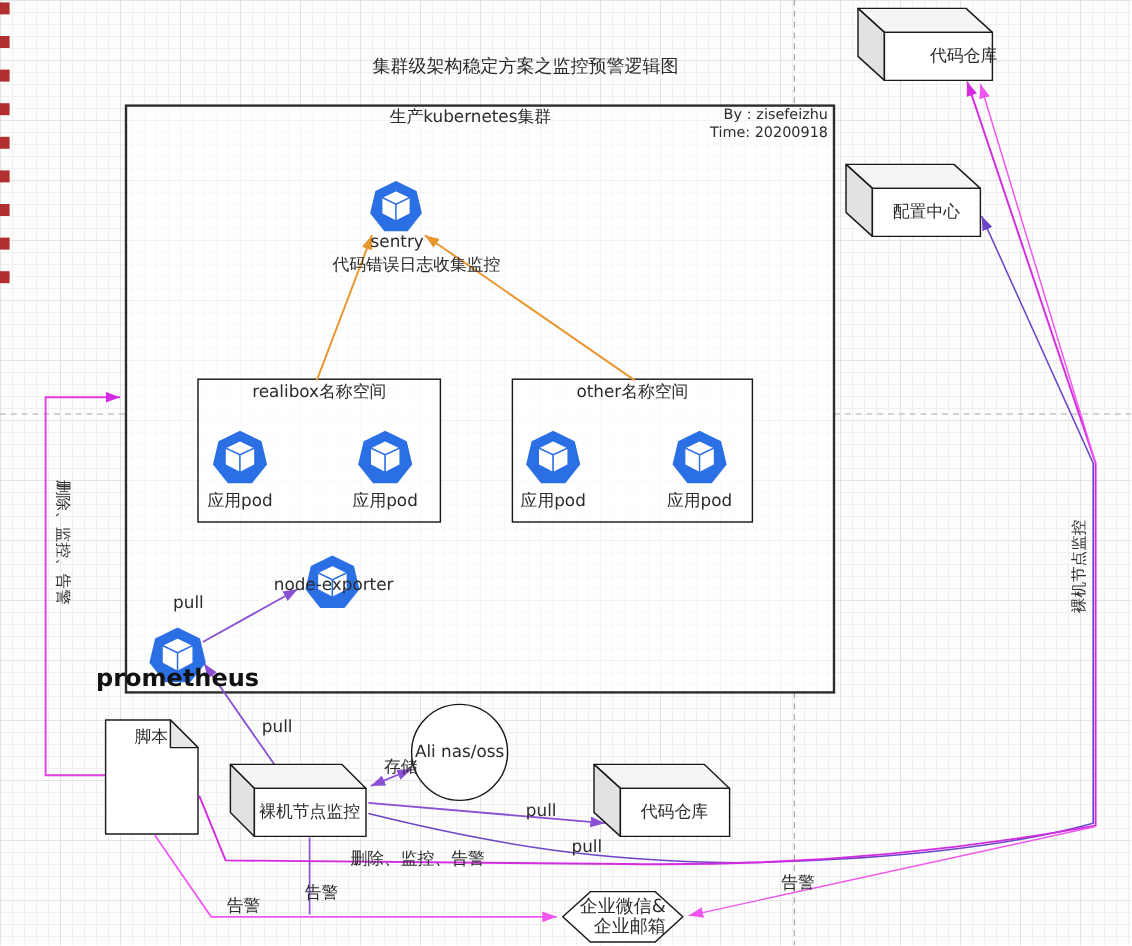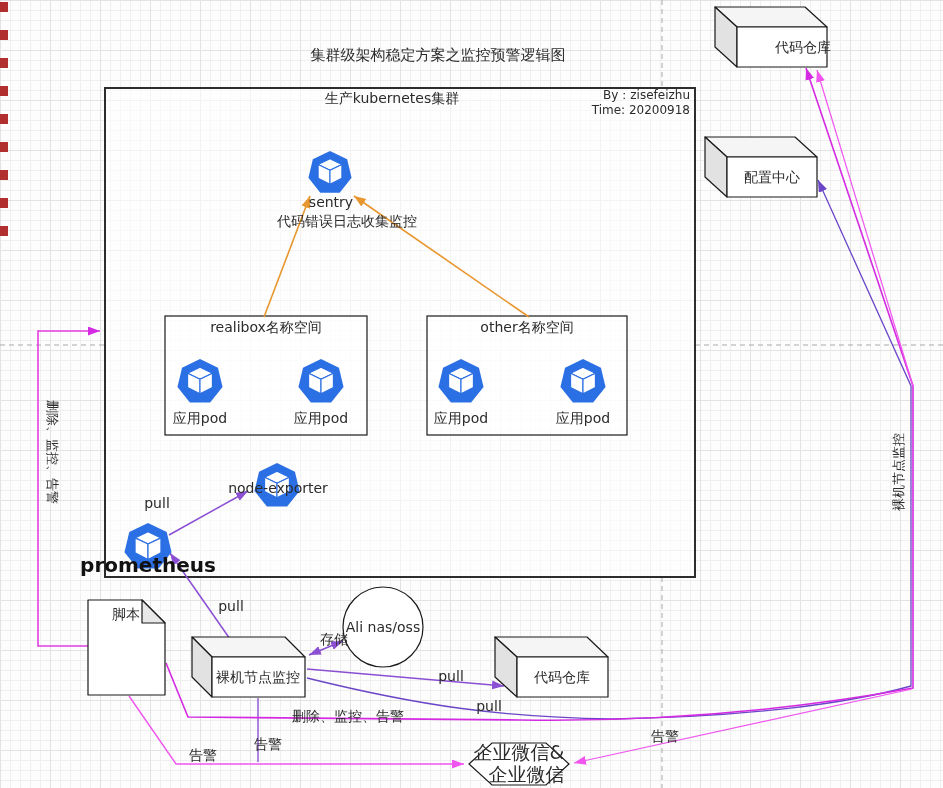--- a/index.html
+++ b/index.html
@@ -10,21 +10,21 @@
     background-image:
       linear-gradient(#e3e3e3 1px, transparent 1px),
       linear-gradient(90deg, #e3e3e3 1px, transparent 1px),
       linear-gradient(#efefef 1px, transparent 1px),
       linear-gradient(90deg, #efefef 1px, transparent 1px);
     background-size:50px 50px,50px 50px,10px 10px,10px 10px;
   }
   svg.layer{position:absolute;left:0;top:0;}
   .label{position:absolute;transform:translate(-50%,-50%);white-space:nowrap;
          font-size:14px;line-height:1.15;text-align:right;}
-  .small{font-size:19px;}
+  .small{font-size:15px;}
   .title{font-size:15px;}
   .bold20{font-size:20px;font-weight:700;color:#111;}
   .byline{position:absolute;text-align:right;font-size:12px;line-height:1.25;}
   .vlabel-cw{position:absolute;transform:translate(-50%,-50%) rotate(90deg);
              white-space:nowrap;font-size:13px;}
   .vlabel-ccw{position:absolute;transform:translate(-50%,-50%) rotate(-90deg);
               white-space:nowrap;font-size:13px;}
   .redmark{position:absolute;left:0;width:8px;height:10px;background:#b1302f;}
 </style>
 </head>
@@ -178,16 +178,16 @@
 
   <div class="label" style="left:803px;top:47px">代码仓库</div>
   <div class="label" style="left:772px;top:177px">配置中心</div>
   <div class="label" style="left:126px;top:614px">脚本</div>
   <div class="label" style="left:258px;top:677px">裸机节点监控</div>
   <div class="label" style="left:383px;top:627px">Ali  nas/oss</div>
   <div class="label" style="left:562px;top:677px">代码仓库</div>
 
   <div class="label small" style="left:519px;top:764px">
     <div>企业微信&amp;</div>
-    <div>企业微信</div>
+    <div>企业邮箱</div>
   </div>
 
 </div>
 
 </body></html>

